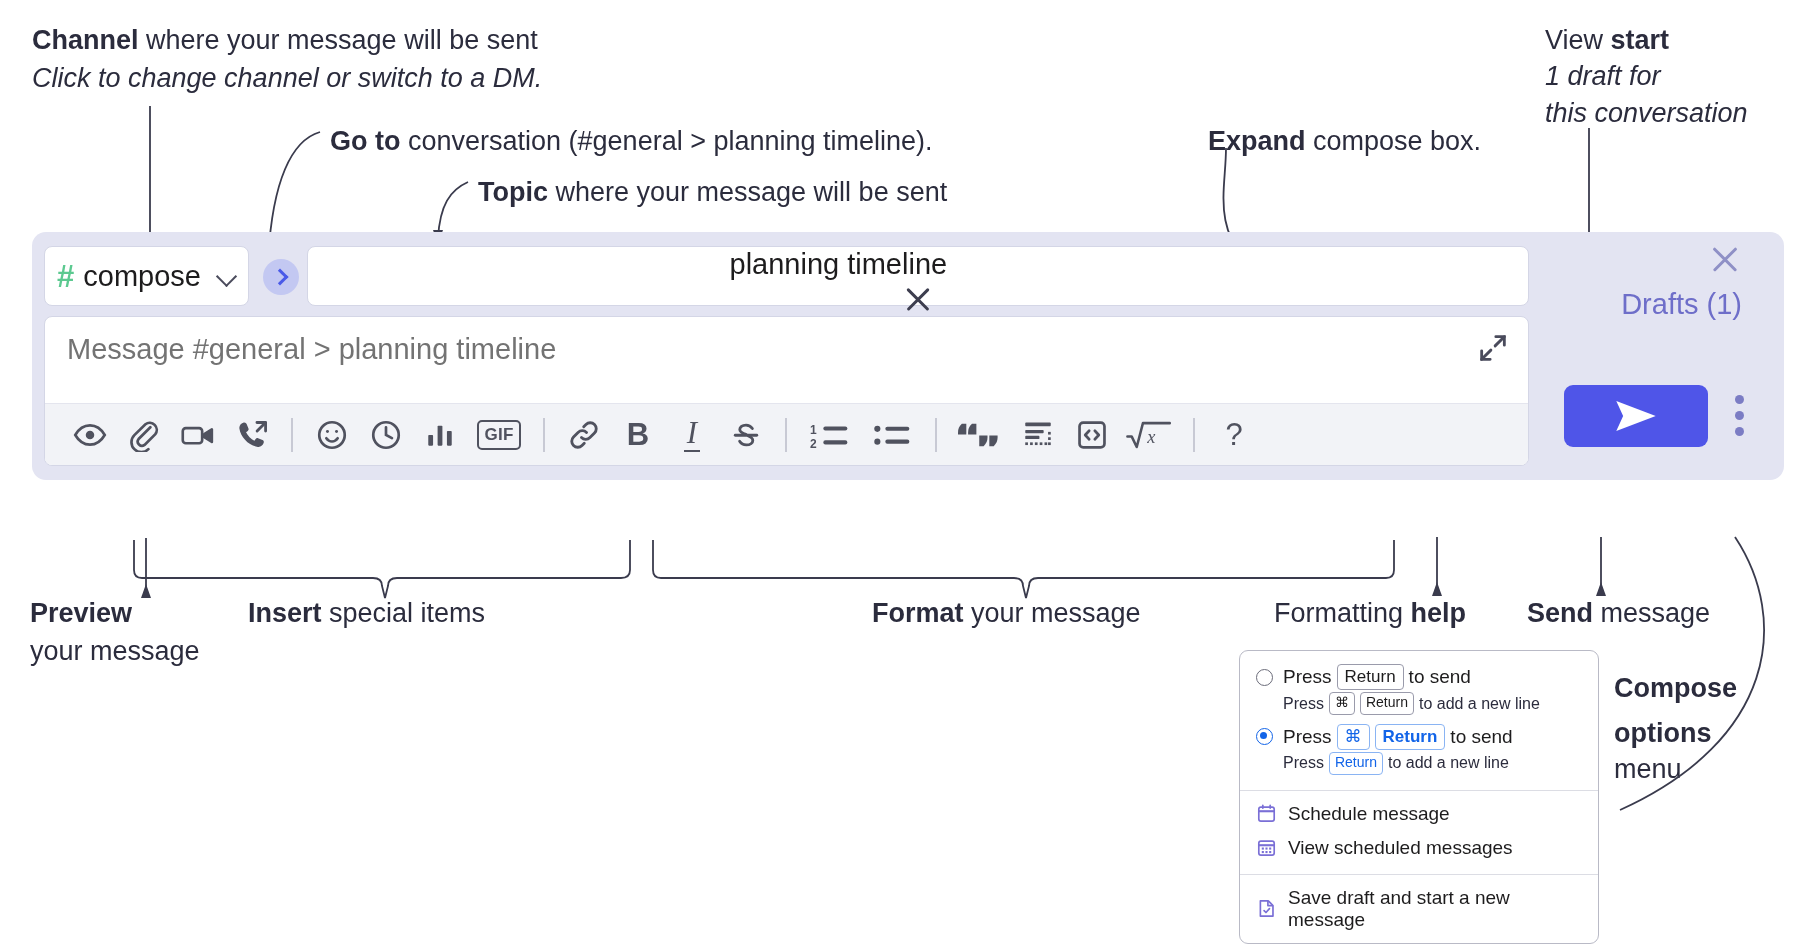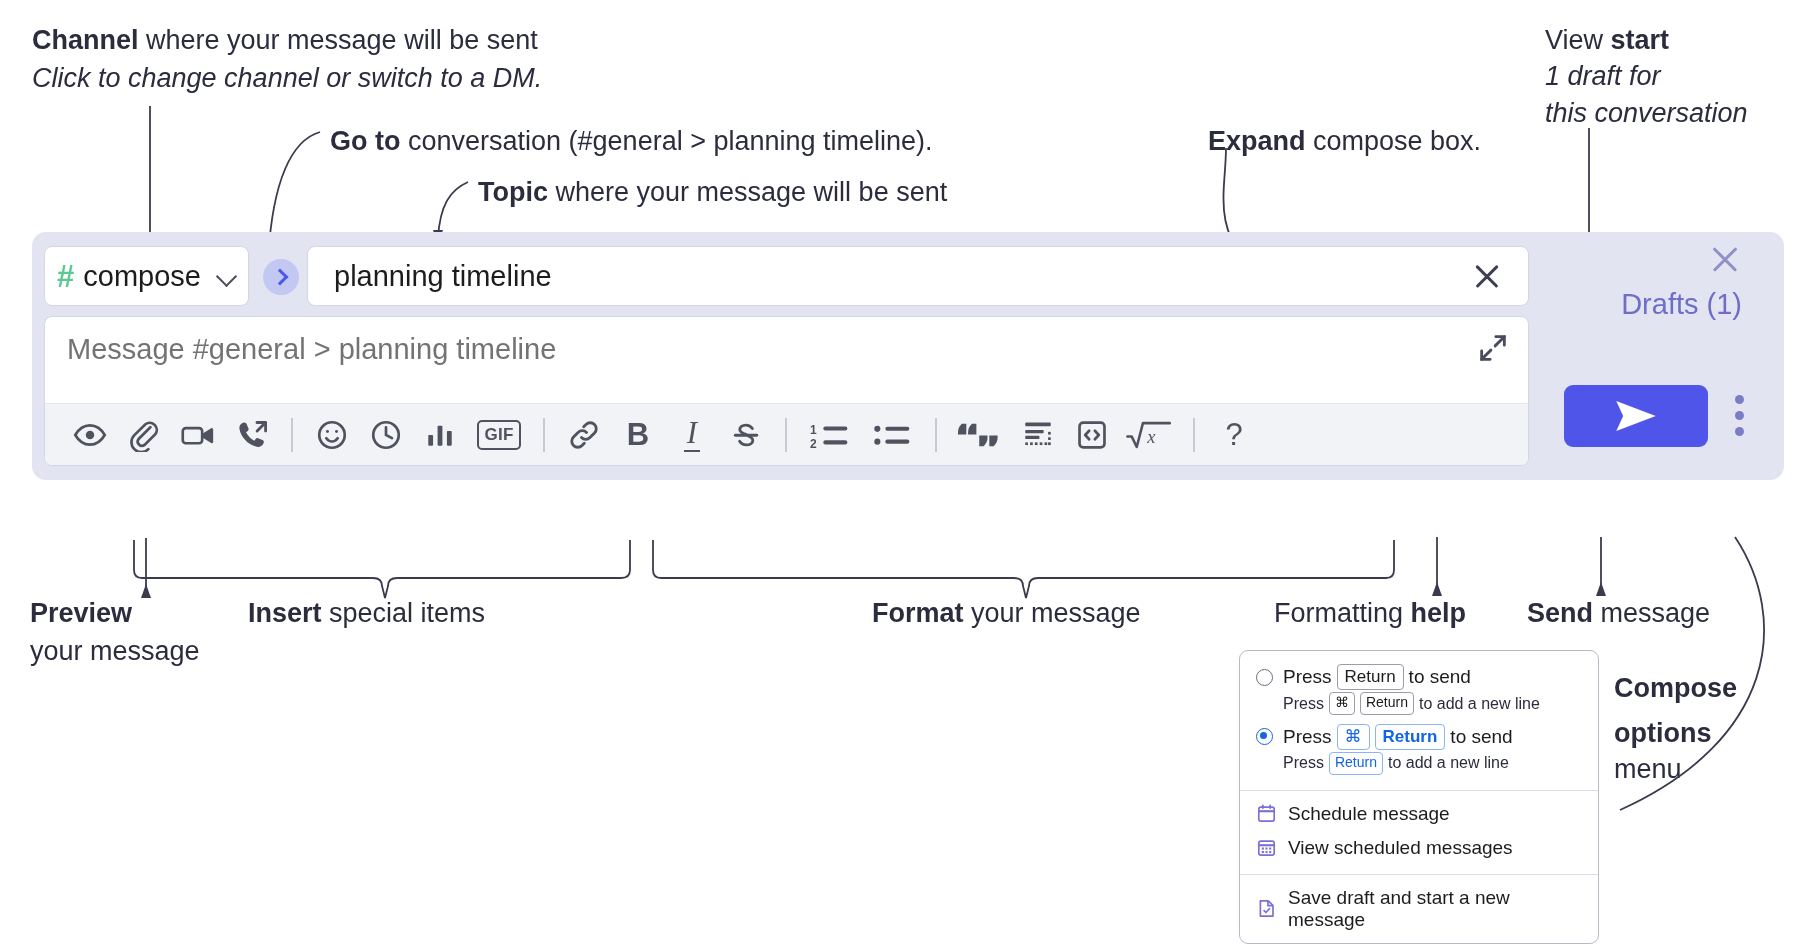--- a/index.html
+++ b/index.html
@@ -61,21 +61,21 @@
     width: 12px; height: 12px;
     border-right: 3.4px solid #4a5ae8; border-top: 3.4px solid #4a5ae8;
     transform: rotate(45deg); margin-left: -3px;
   }
 
   
   #topic-field {
     position: absolute; left: 263px; top: 4px;
     width: 1222px; height: 60px;
     background: #ffffff; border: 1px solid #d4d6e6; border-radius: 8px;
-    display: flex; align-items: center; padding: 0 24px;
+    display: flex; align-items: center; padding: 0 18px; flex-direction: column;
   }
   #topic-input {
     border: 0; outline: 0; background: transparent;
     font-family: "Liberation Sans", sans-serif;
     font-size: 29px; color: #1d1c1d; flex: 1;
   }
   #topic-clear { width: 34px; height: 34px; position: relative; cursor: pointer; flex: 0 0 auto; }
   #topic-clear::before, #topic-clear::after {
     content: ""; position: absolute; left: 2px; top: 16px;
     width: 30px; height: 2.6px; background: #3d3e4f; border-radius: 2px;

